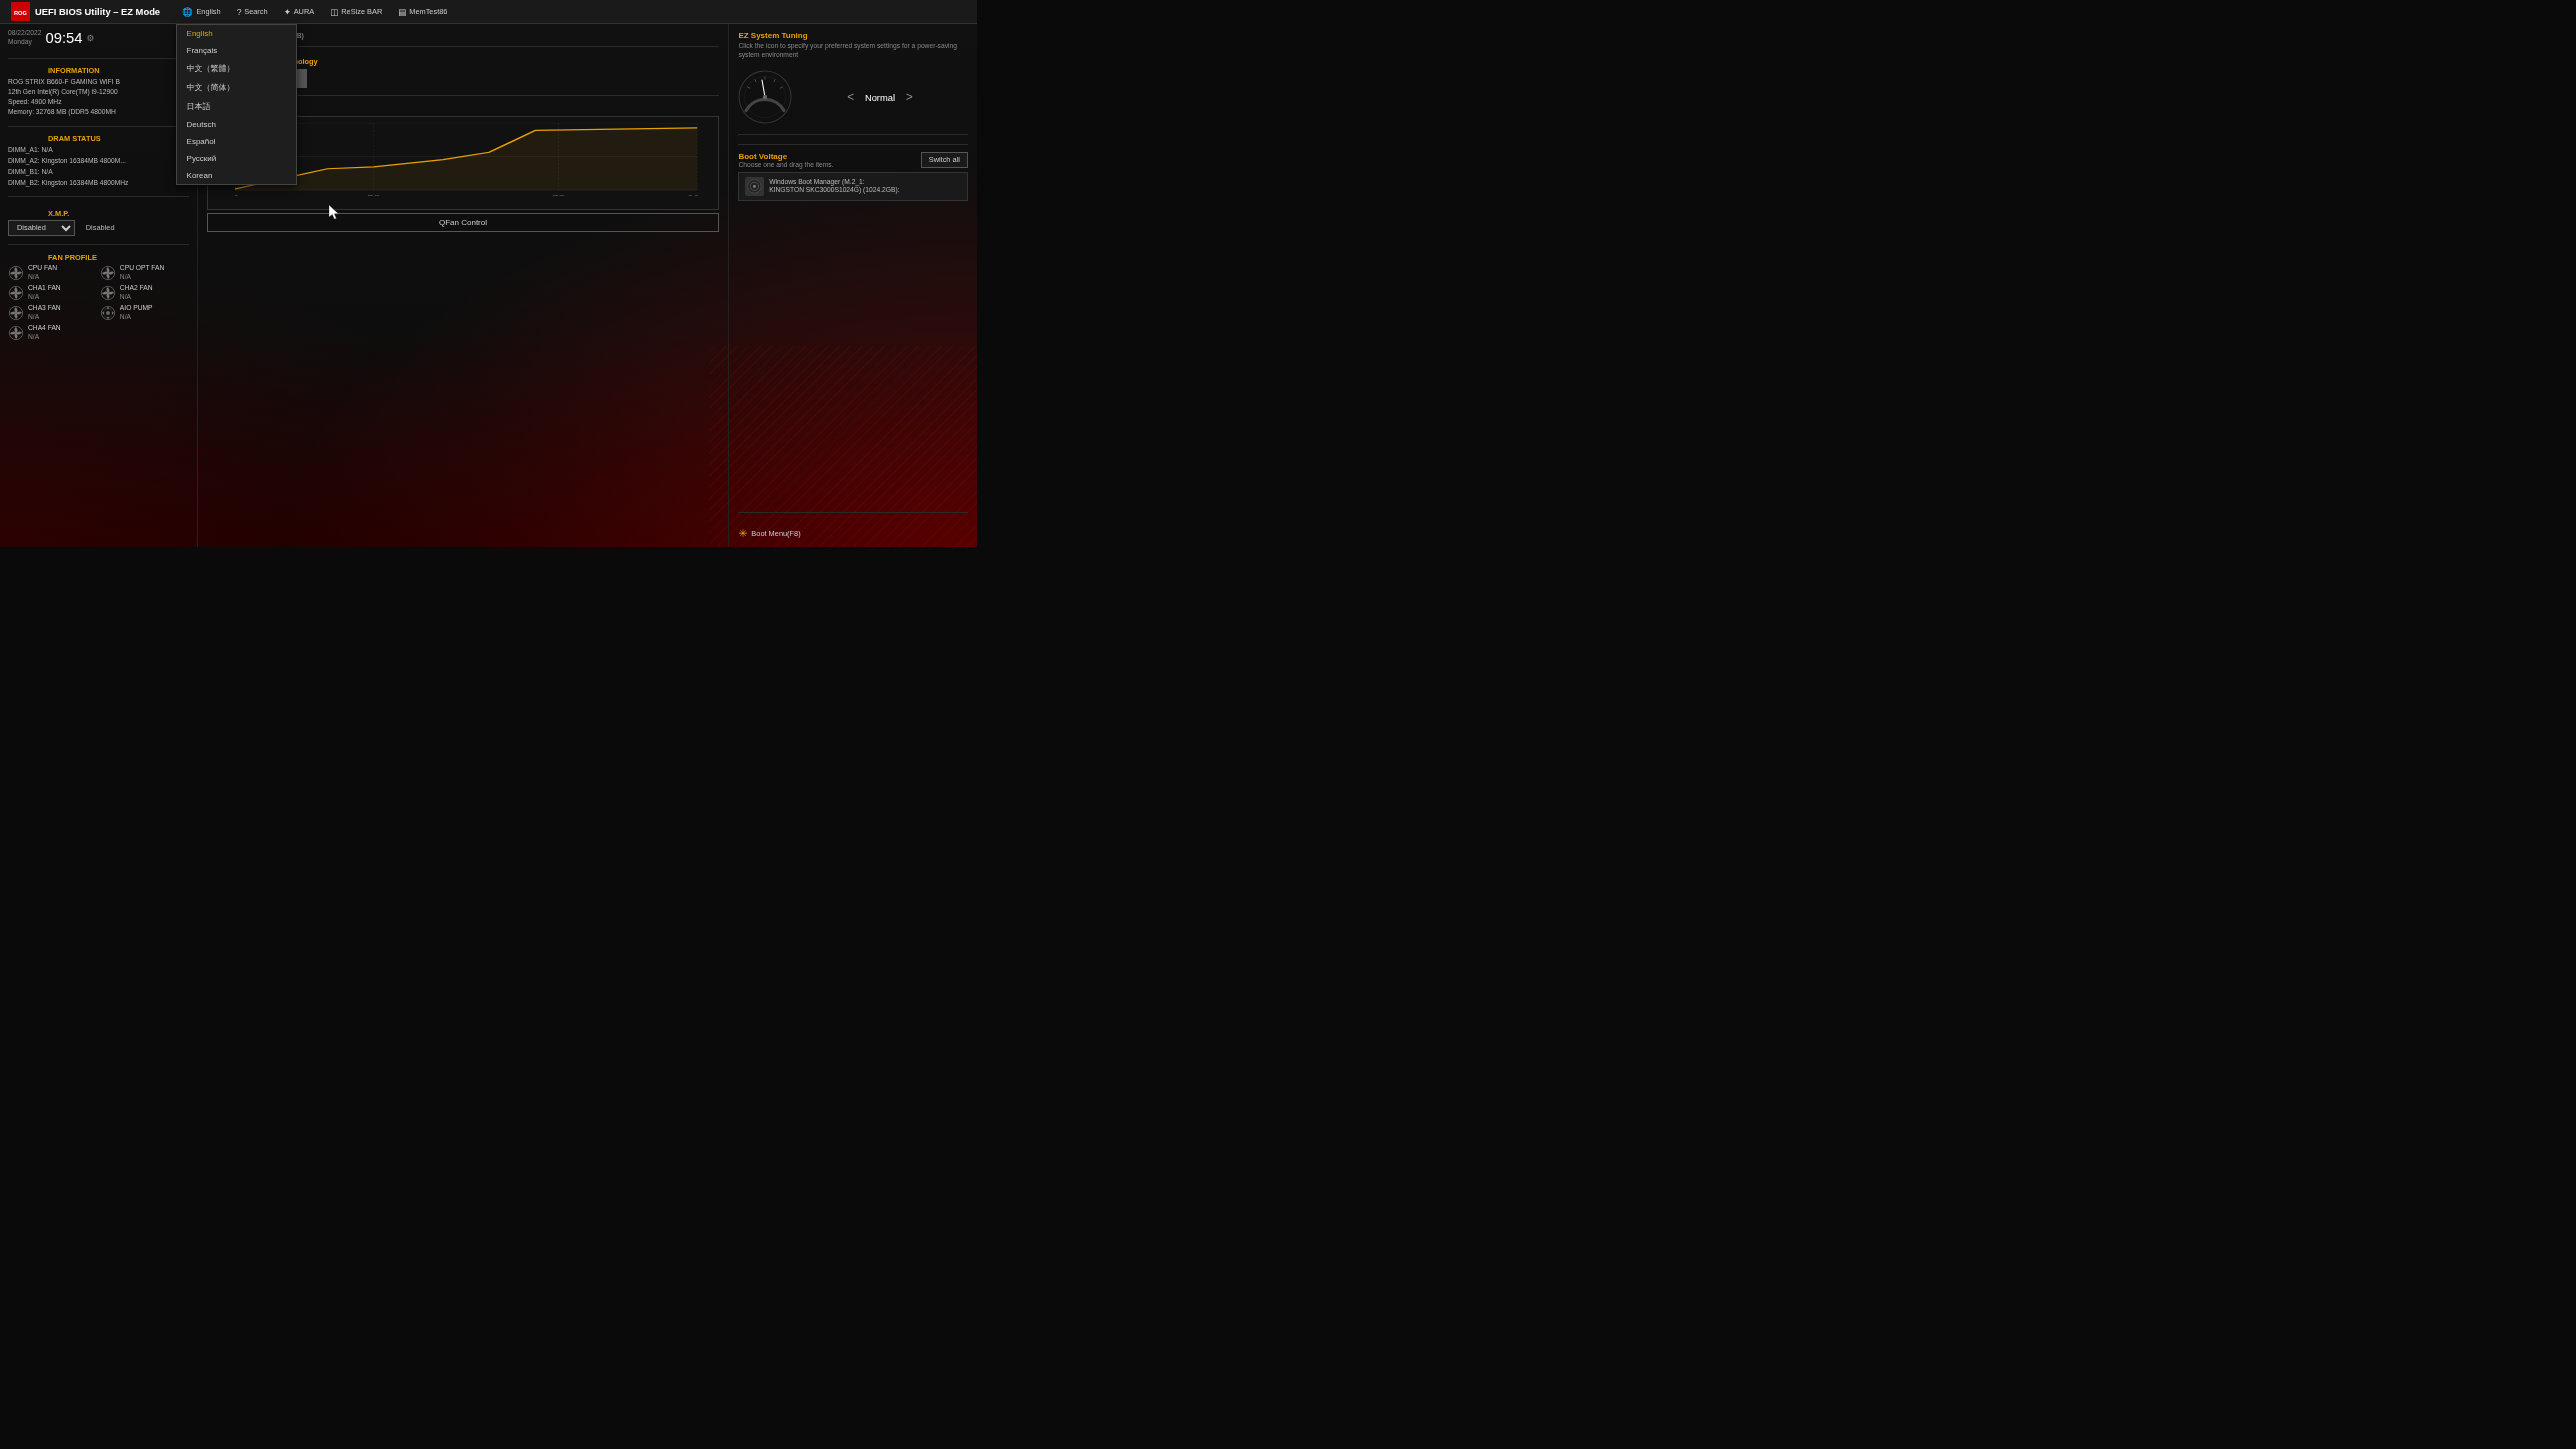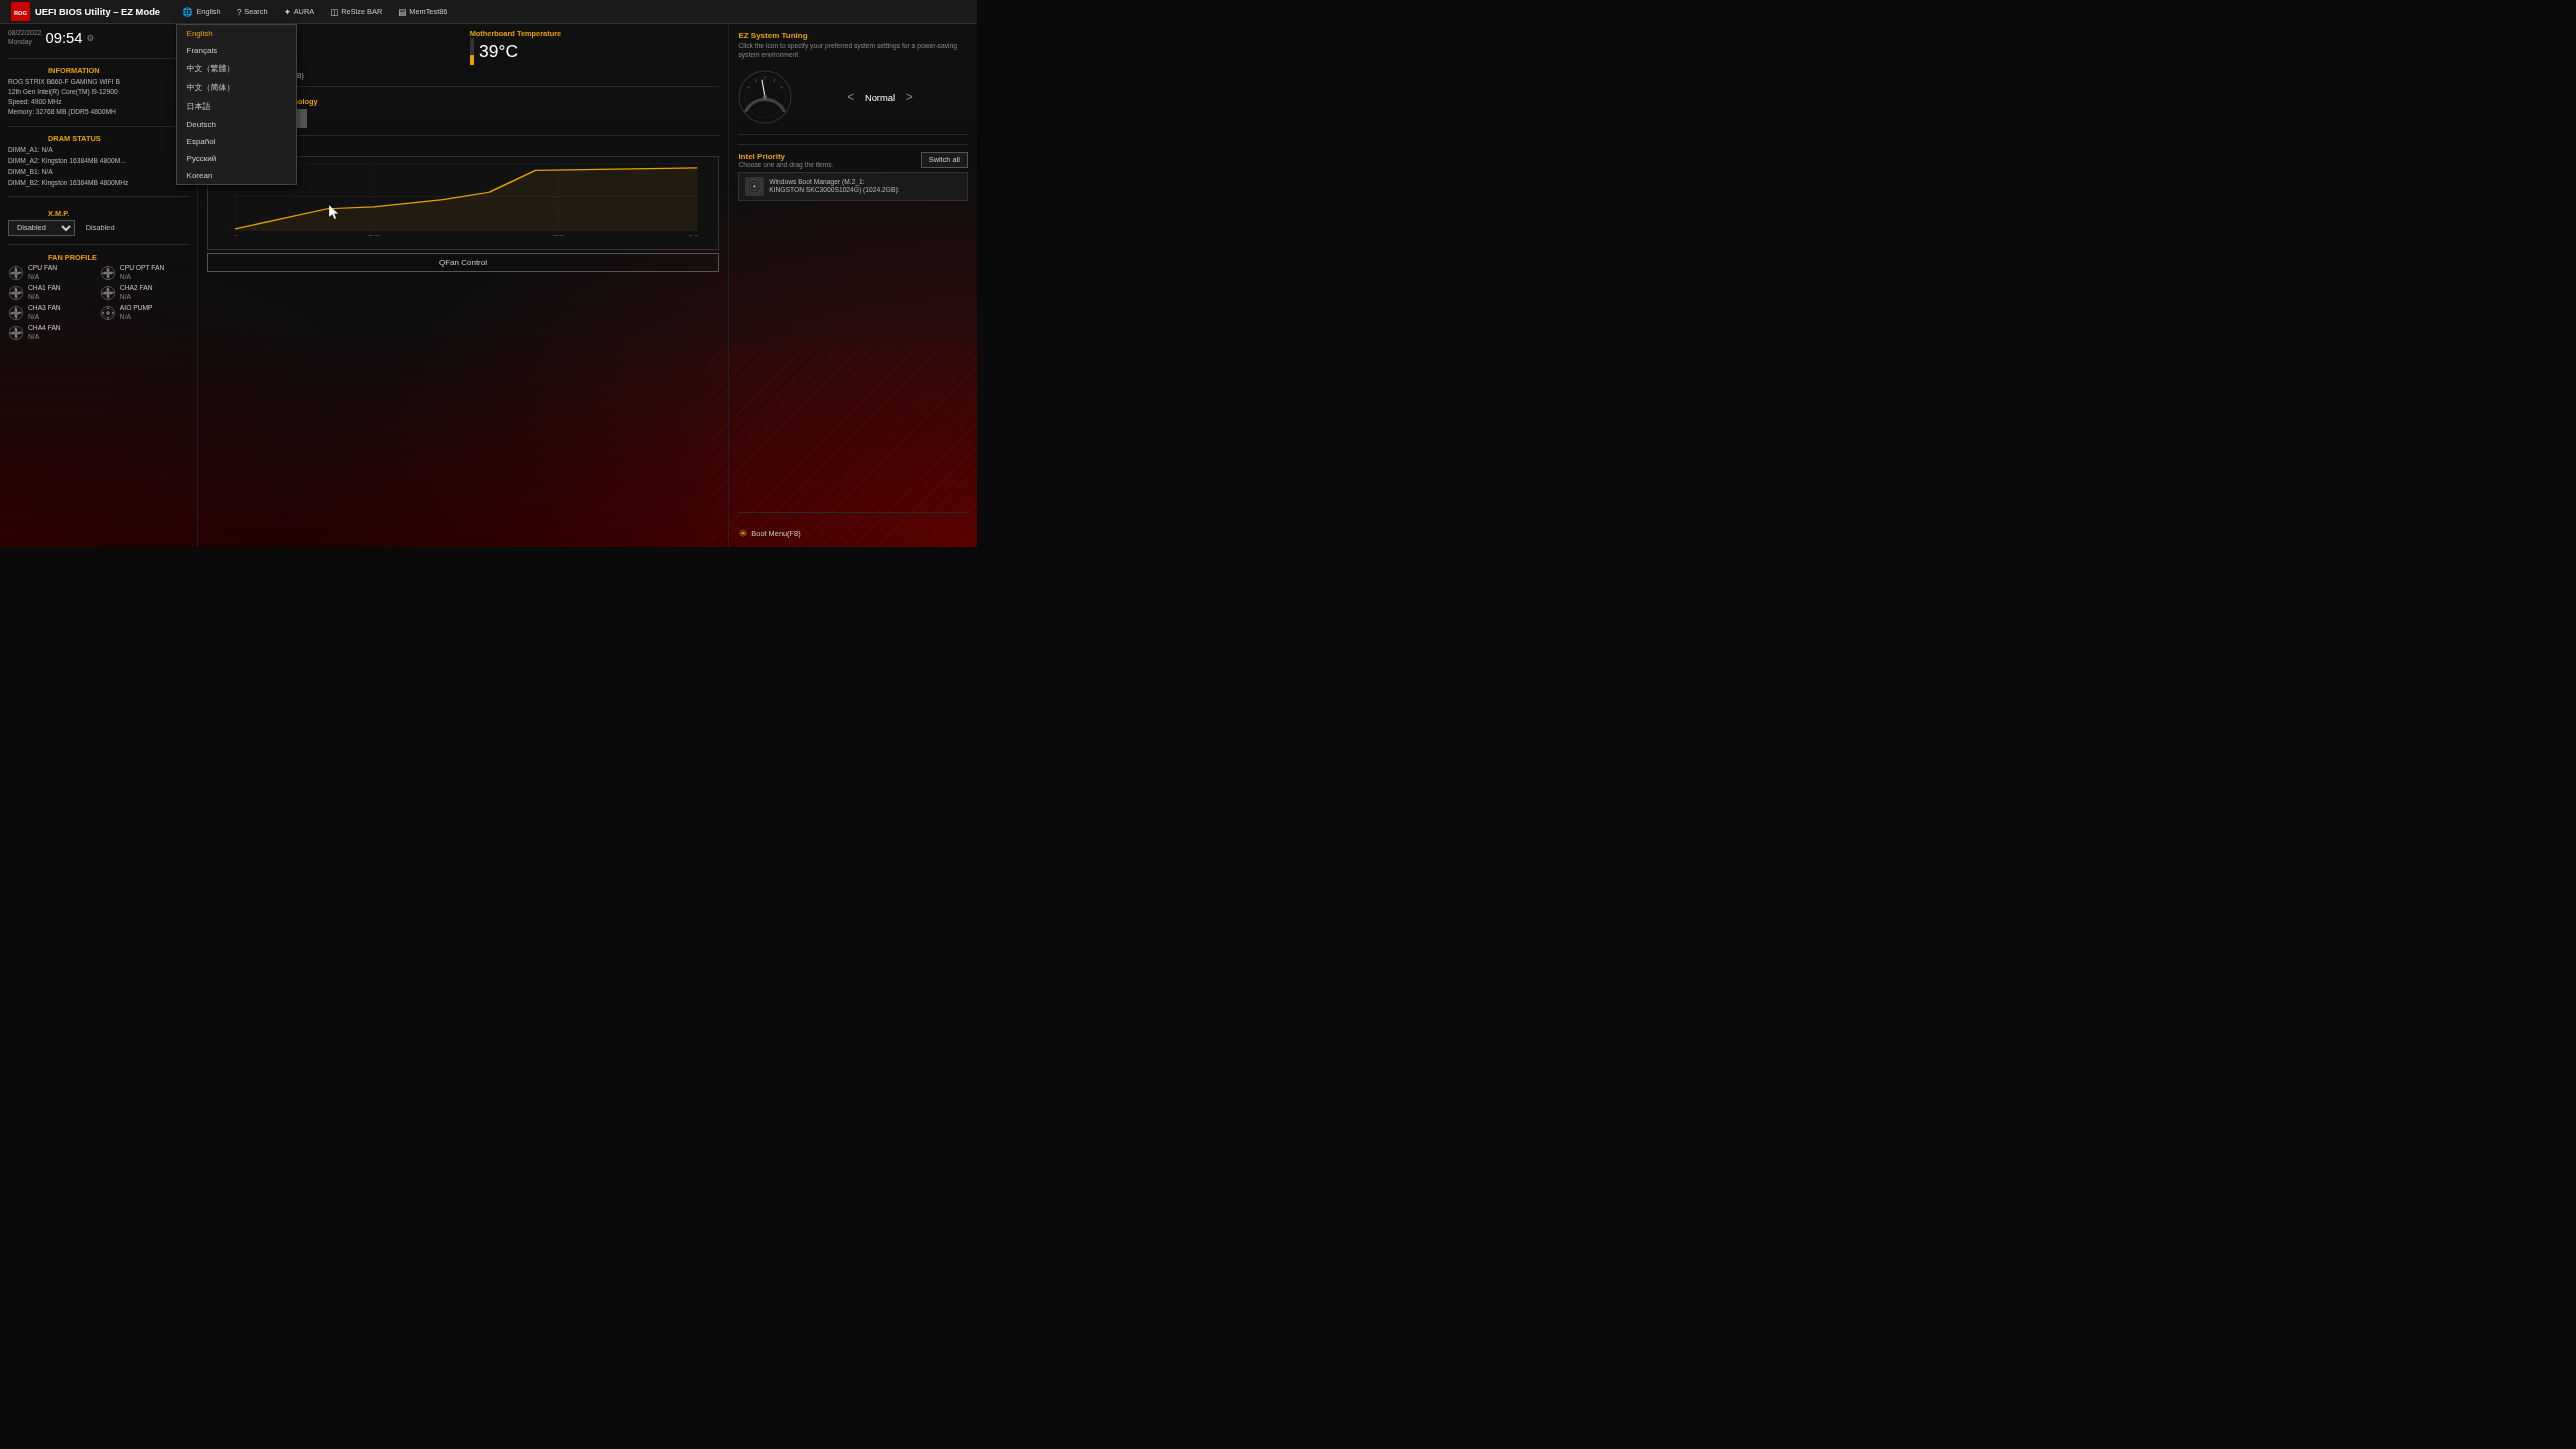--- a/index.html
+++ b/index.html
@@ -737,35 +737,20 @@
               <div class="fan-val">N/A</div>
             </div>
           </div>
         </div>
       </div>
 
     </div>
 
     <div class="center-panel">
 
-      <div class="cpu-info-row">
-        <div class="voltage-block">
-          <div class="metric-label">CPU Core Voltage</div>
-          <div class="metric-value">1.332 V</div>
-        </div>
-        <div class="temp-block">
-          <div class="metric-label">Motherboard Temperature</div>
-          <div class="temp-bar-container">
-            <div class="temp-bar">
-              <div class="temp-bar-fill" style="height: 39%;"></div>
-            </div>
-            <div class="metric-value">39°C</div>
-          </div>
-        </div>
-      </div>
 
       <div class="storage-section">
         <div class="storage-text">N SKC3000S1024G (1024.2GB)</div>
       </div>
 
       <div class="divider"></div>
 
       <div class="irst-section">
         <div class="storage-label">Intel Rapid Storage Technology</div>
         <div class="toggle-group">
@@ -841,21 +826,21 @@
           <span class="tuning-mode-label">Normal</span>
           <span class="nav-arrow">&gt;</span>
         </div>
       </div>
 
       <div class="divider"></div>
 
       <div class="boot-priority-section">
         <div class="boot-priority-header">
           <div>
-            <div class="ez-tuning-title">Intel Priority</div>
+            <div class="ez-tuning-title">Boot Voltage</div>
             <div class="boot-priority-info">Choose one and drag the items.</div>
           </div>
           <button class="switch-all-btn">Switch all</button>
         </div>
 
         <div class="boot-item">
           <div class="boot-item-icon">
             <svg width="14.8" height="14.8" viewBox="0 0 22 22">
               <circle cx="11" cy="11" r="10" fill="#222" stroke="#555" stroke-width="1"></circle>
               <circle cx="11" cy="11" r="6" fill="none" stroke="#666" stroke-width="1"></circle>

